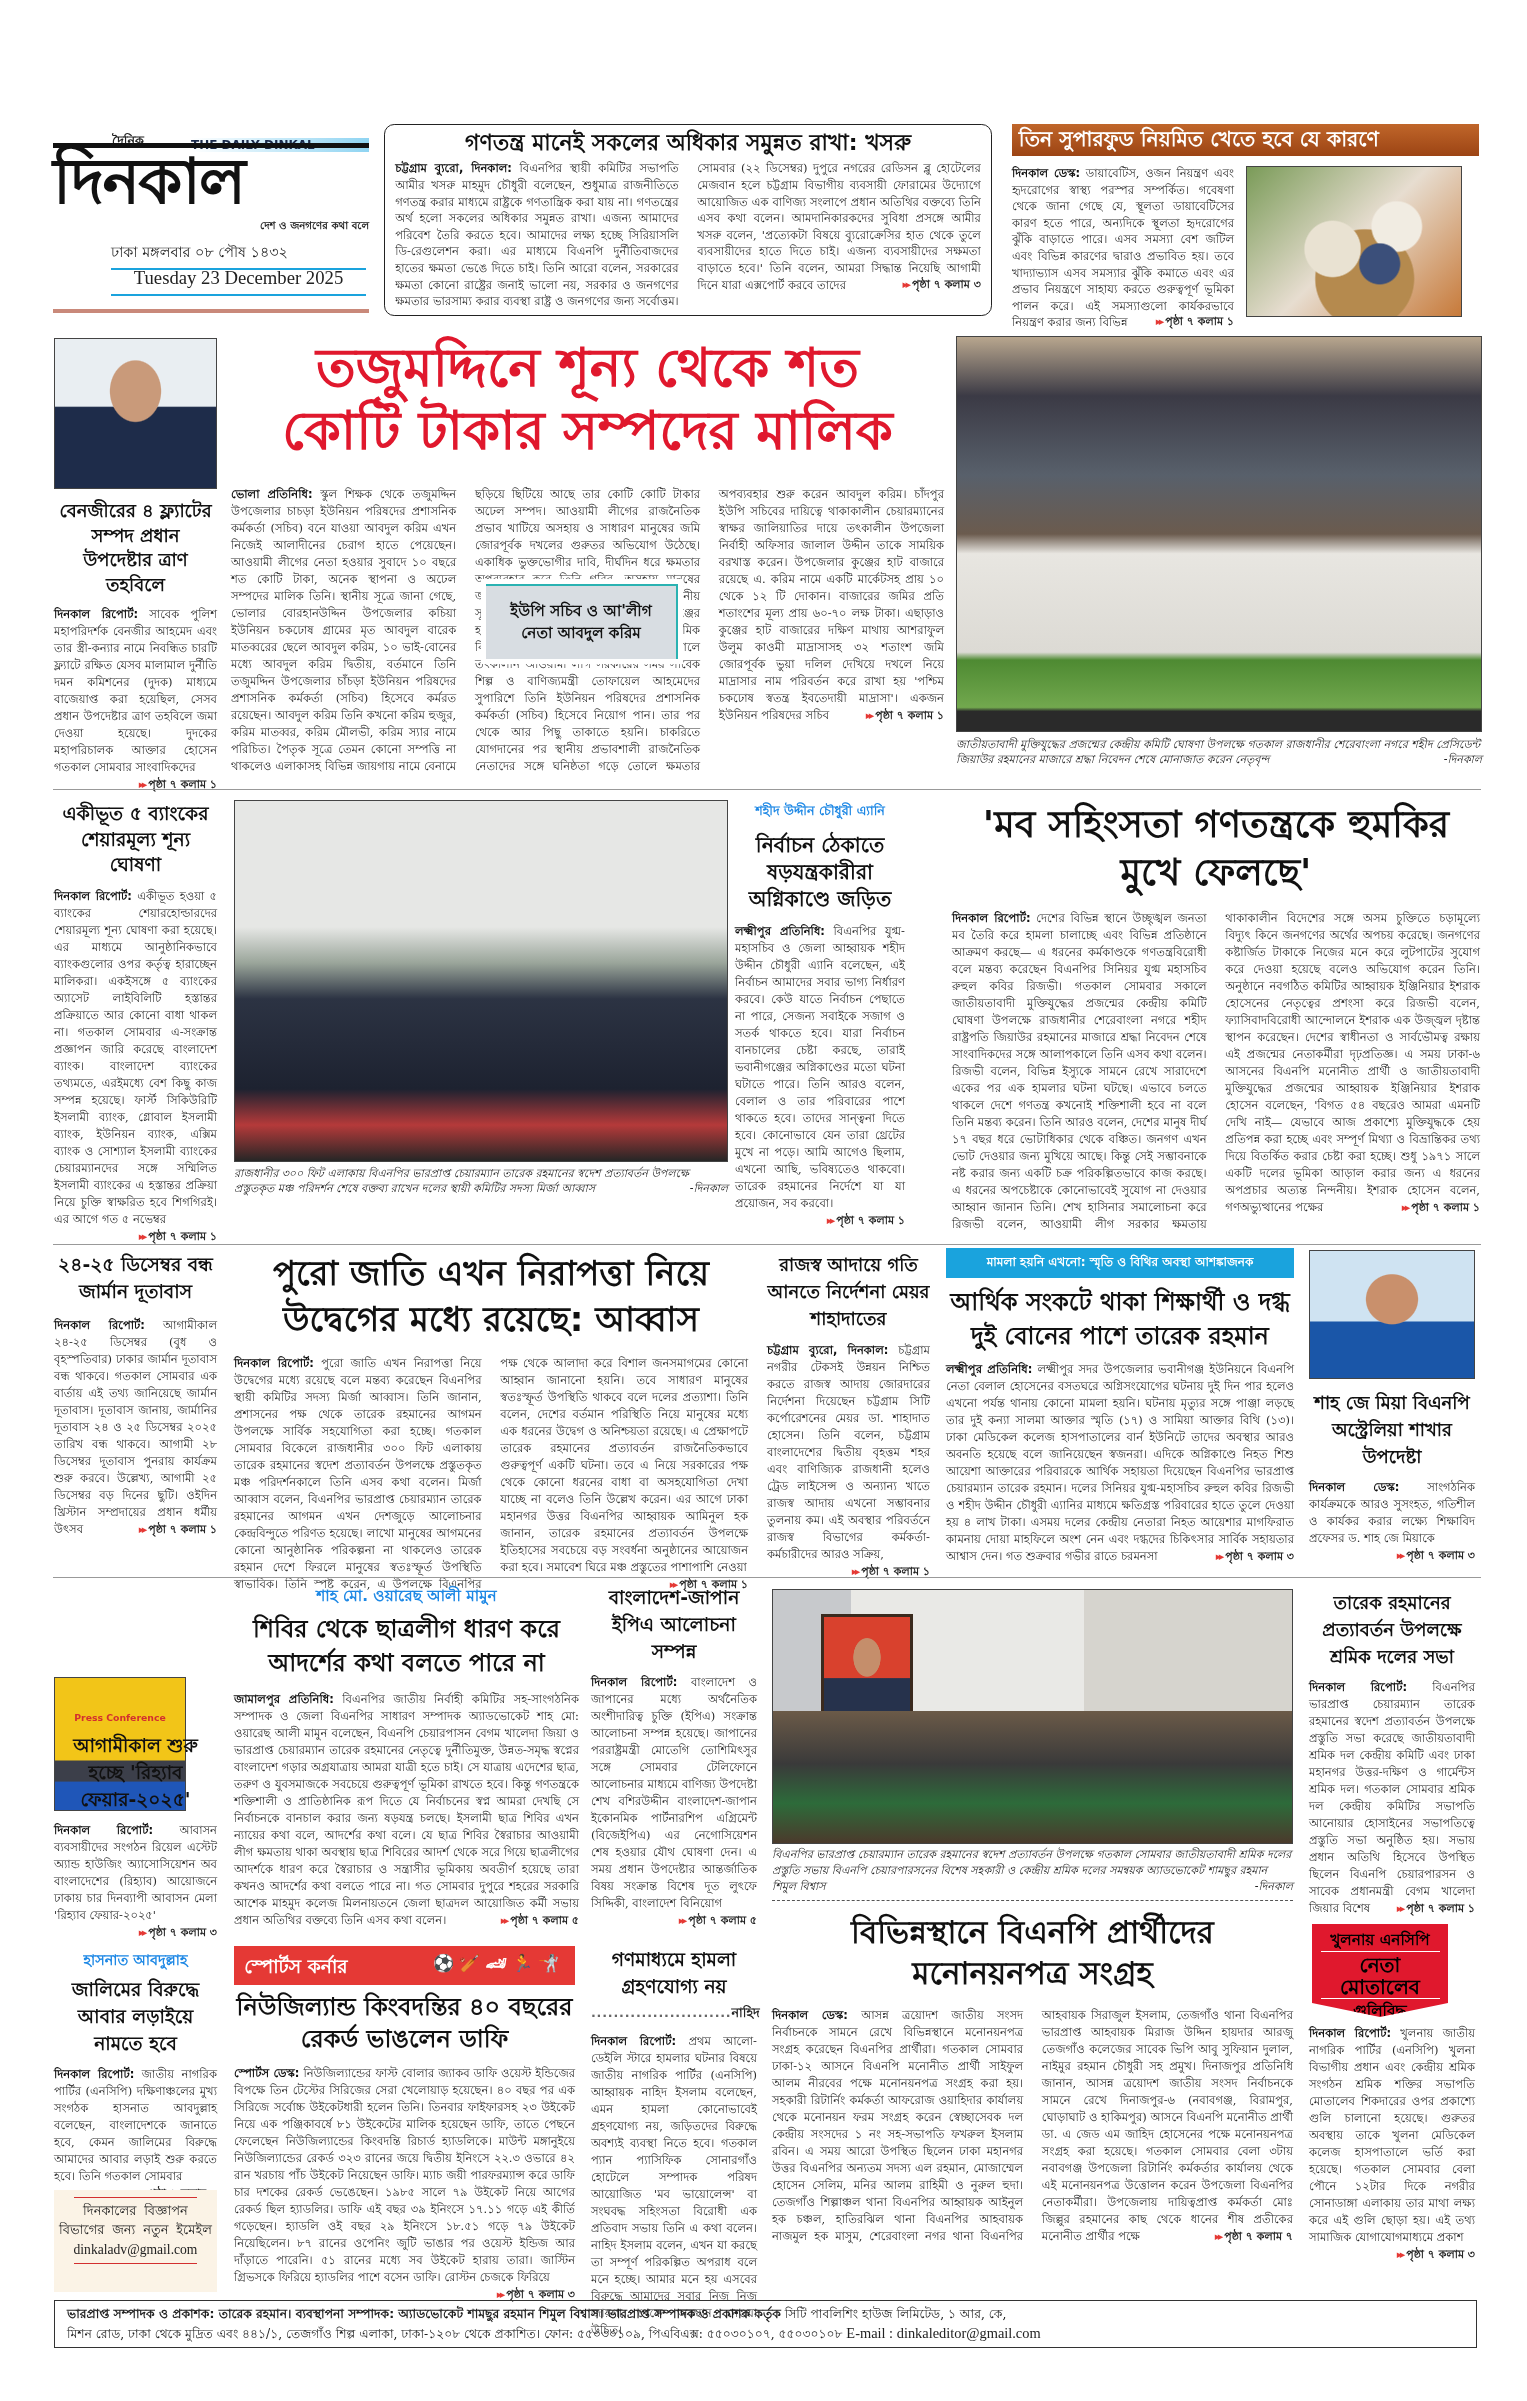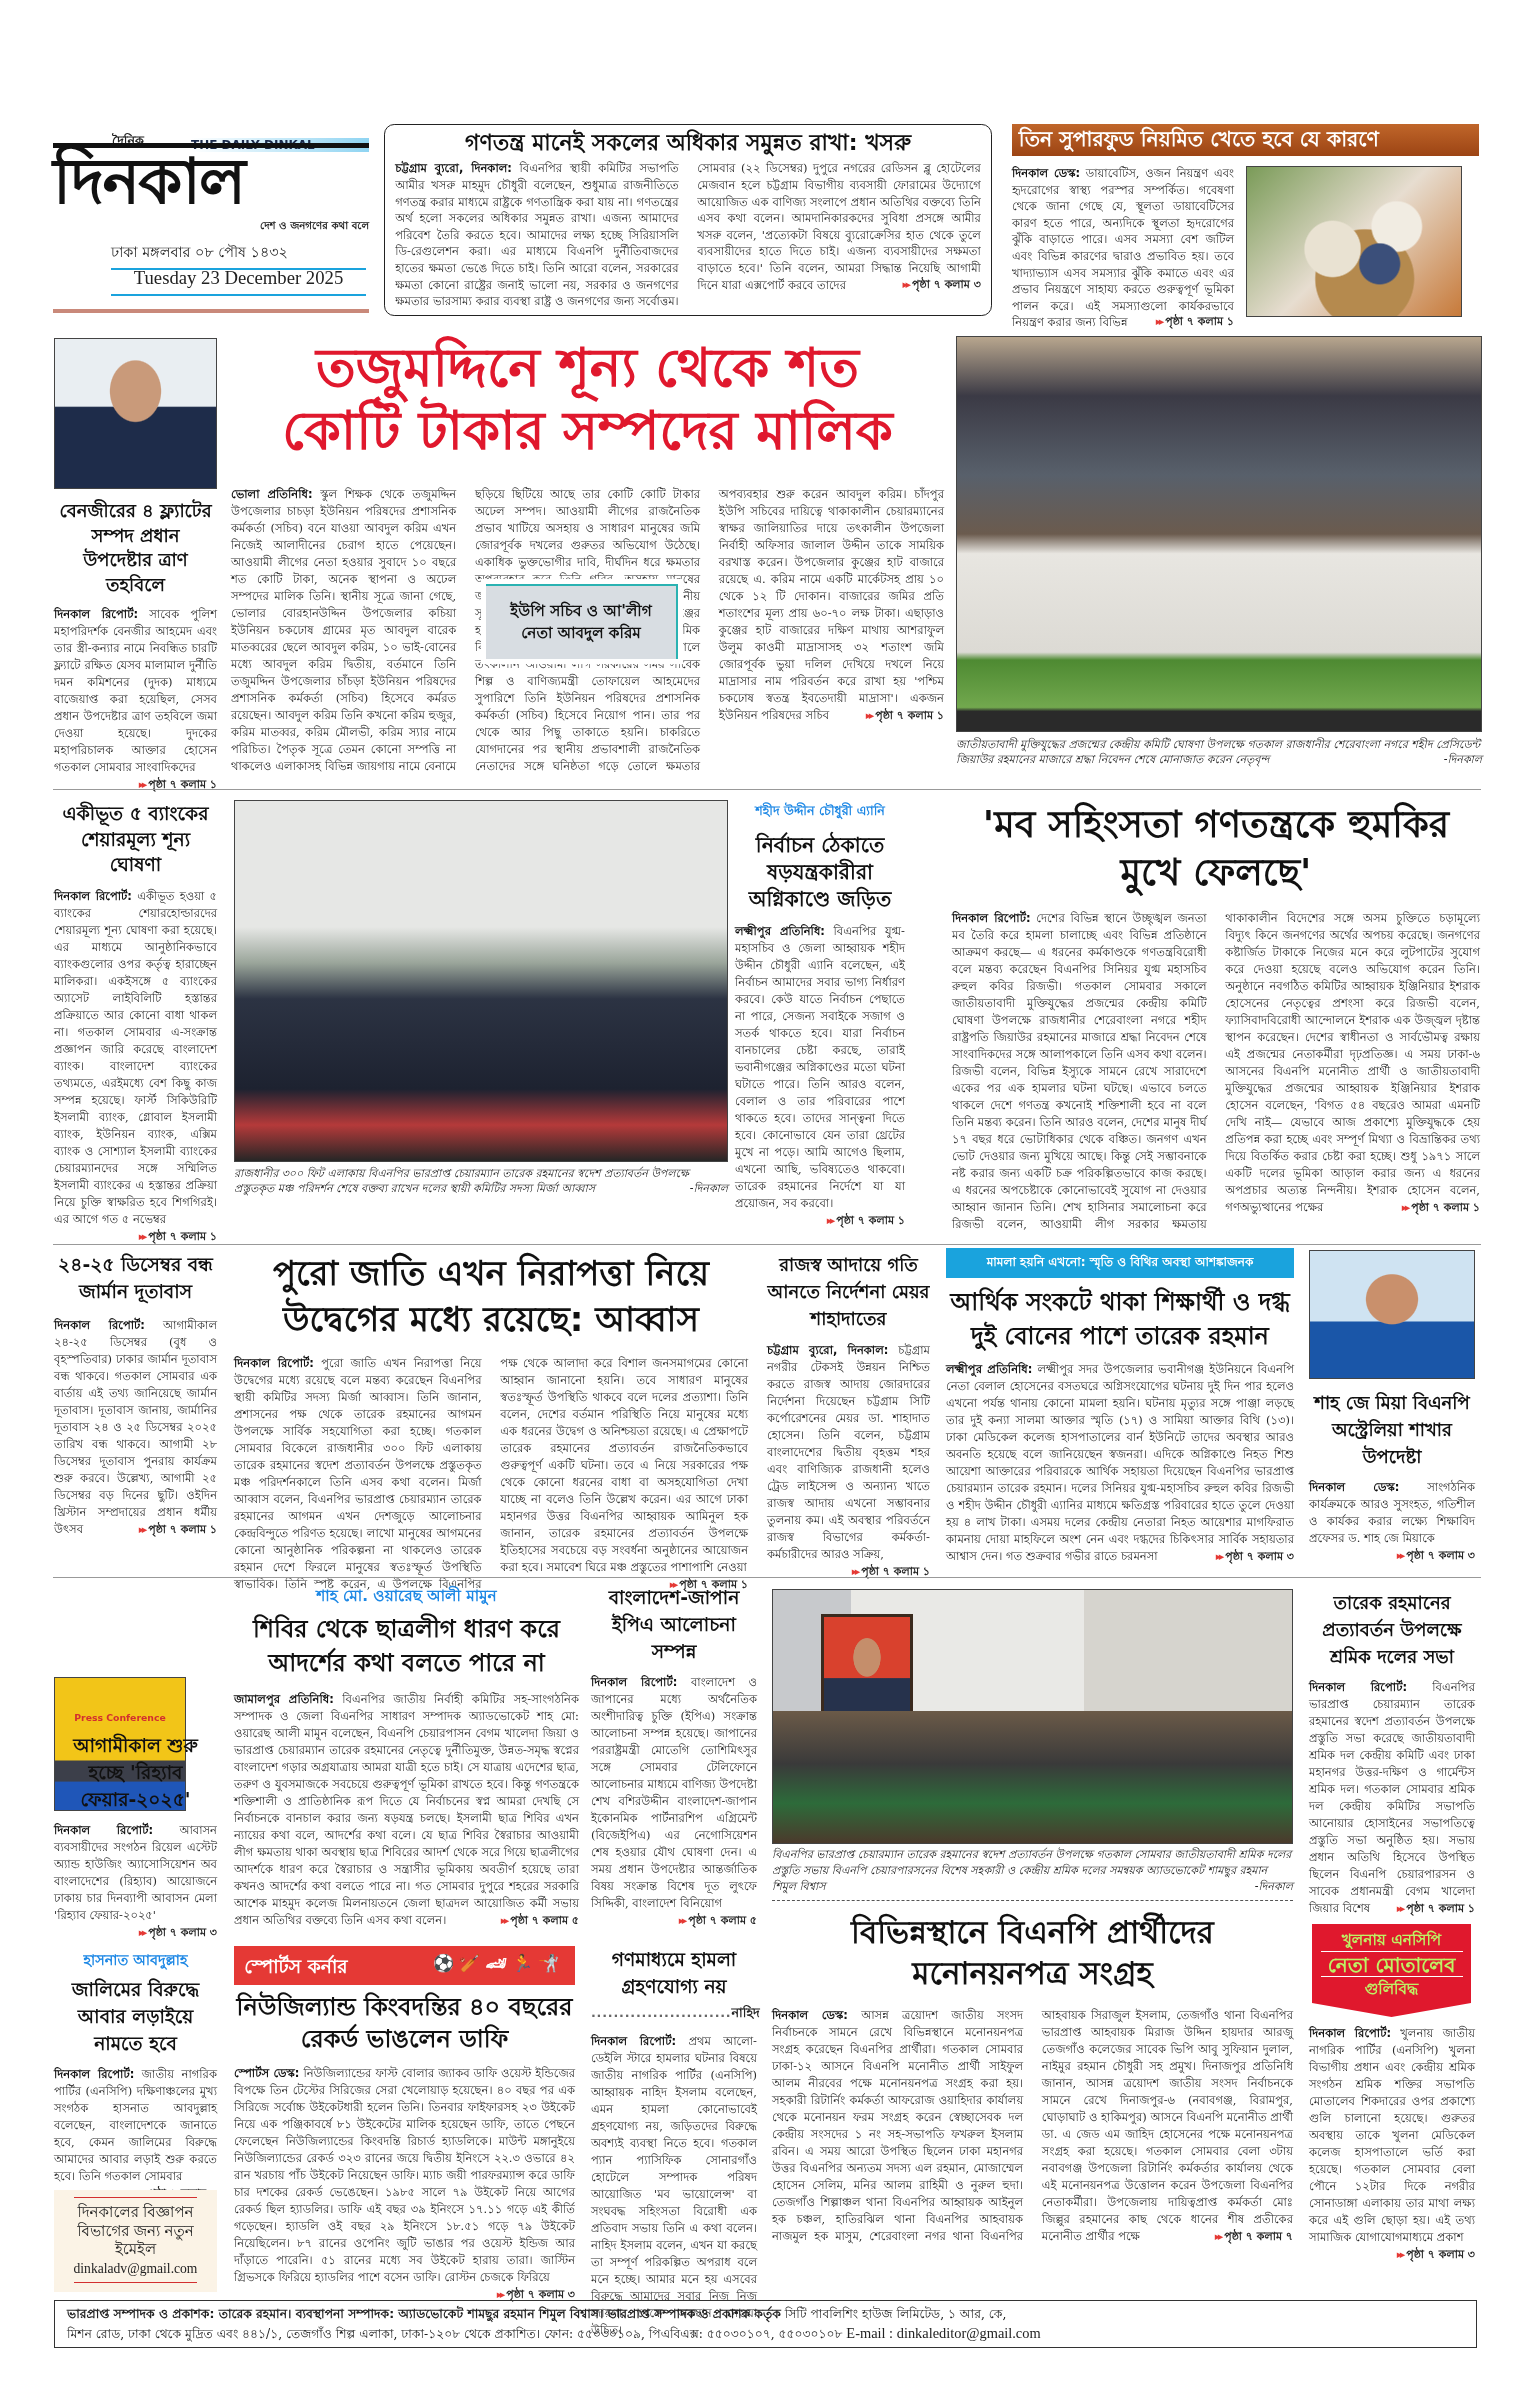--- a/index.html
+++ b/index.html
@@ -217,21 +217,21 @@
   <div class="kicker" style="font-size:14.4px;margin-bottom:3.4px">হাসনাত আবদুল্লাহ</div>
   <div class="hl" style="font-size:18.7px;line-height:27px;margin-bottom:8.5px">জালিমের বিরুদ্ধে আবার লড়াইয়ে নামতে হবে</div>
   <div class="body-text" style="font-size:11.5px;line-height:17px">
     <b>দিনকাল রিপোর্ট:</b>
     <span>জাতীয় নাগরিক পার্টির (এনসিপি) দক্ষিণাঞ্চলের মুখ্য সংগঠক হাসনাত আবদুল্লাহ বলেছেন, বাংলাদেশকে জানাতে হবে, কেমন জালিমের বিরুদ্ধে আমাদের আবার লড়াই শুরু করতে হবে। তিনি গতকাল সোমবার</span>
     <span class="jump"><span class="arr">▸▸</span><span>পৃষ্ঠা ৭ কলাম ৫</span></span>
   </div>
 </div>
 <div class="abs" style="left:54px;top:2190px;width:163px;height:102px;background:#fbf3e6;text-align:center;padding:6.8px 5.1px">
   <div style="width:80%;margin:0 auto 5.1px;border-top:1.7px solid #d32f2f"></div>
-  <div style="font-size:15px;line-height:18.7px;font-family:Liberation Sans, sans-serif">দিনকালের বিজ্ঞাপন বিভাগের জন্য নতুন ইমেইল</div>
+  <div style="font-size:13px;line-height:18.7px;font-family:Liberation Mono, monospace">দিনকালের বিজ্ঞাপন বিভাগের জন্য নতুন ইমেইল</div>
   <div style="font-family:'Liberation Serif',serif;font-size:13.6px;margin-top:1.7px">dinkaladv@gmail.com</div>
   <div style="width:80%;margin:5.1px auto 0;border-top:1.7px solid #d32f2f"></div>
 </div>
 
 <div class="abs" style="left:234px;top:1946px;width:341px;height:39px;background:#e53935;color:#fff;font-size:18.7px;font-weight:bold;padding:6.8px 10.2px">
   <span>স্পোর্টস কর্নার</span>
   <span style="float:right;font-size:17px;letter-spacing:5.1px">⚽🏏🏎🏃🤺</span>
 </div>
 <div class="abs" style="left:234px;top:1991px;width:341px">
   <div class="hl" style="font-size:24px;line-height:32px;margin-bottom:10.2px">নিউজিল্যান্ড কিংবদন্তির ৪০ বছরের রেকর্ড ভাঙলেন ডাফি</div>
@@ -253,21 +253,21 @@
 
 <div class="abs" style="left:772px;top:1912px;width:521px">
   <div class="hl" style="font-size:31px;line-height:41px;height:88px;padding:0 25.5px">বিভিন্নস্থানে বিএনপি প্রার্থীদের মনোনয়নপত্র সংগ্রহ</div>
   <div class="body-text cols2" style="font-size:11.5px;line-height:17px;margin-top:6.8px">
     <b>দিনকাল ডেস্ক:</b>
     <span>আসন্ন ত্রয়োদশ জাতীয় সংসদ নির্বাচনকে সামনে রেখে বিভিন্নস্থানে মনোনয়নপত্র সংগ্রহ করেছেন বিএনপির প্রার্থীরা। গতকাল সোমবার ঢাকা-১২ আসনে বিএনপি মনোনীত প্রার্থী সাইফুল আলম নীরবের পক্ষে মনোনয়নপত্র সংগ্রহ করা হয়। সহকারী রিটার্নিং কর্মকর্তা আফরোজ ওয়াহিদার কার্যালয় থেকে মনোনয়ন ফরম সংগ্রহ করেন স্বেচ্ছাসেবক দল কেন্দ্রীয় সংসদের ১ নং সহ-সভাপতি ফখরুল ইসলাম রবিন। এ সময় আরো উপস্থিত ছিলেন ঢাকা মহানগর উত্তর বিএনপির অন্যতম সদস্য এল রহমান, মোজাম্মেল হোসেন সেলিম, মনির আলম রাহিমী ও নুরুল হুদা। তেজগাঁও শিল্পাঞ্চল থানা বিএনপির আহ্বায়ক আইনুল হক চঞ্চল, হাতিরঝিল থানা বিএনপির আহবায়ক নাজমুল হক মাসুম, শেরেবাংলা নগর থানা বিএনপির আহবায়ক সিরাজুল ইসলাম, তেজগাঁও থানা বিএনপির ভারপ্রাপ্ত আহবায়ক মিরাজ উদ্দিন হায়দার আরজু তেজগাঁও কলেজের সাবেক ভিপি আবু সুফিয়ান দুলাল, নাইমুর রহমান চৌধুরী সহ প্রমুখ। দিনাজপুর প্রতিনিধি জানান, আসন্ন ত্রয়োদশ জাতীয় সংসদ নির্বাচনকে সামনে রেখে দিনাজপুর-৬ (নবাবগঞ্জ, বিরামপুর, ঘোড়াঘাট ও হাকিমপুর) আসনে বিএনপি মনোনীত প্রার্থী ডা. এ জেড এম জাহিদ হোসেনের পক্ষে মনোনয়নপত্র সংগ্রহ করা হয়েছে। গতকাল সোমবার বেলা ৩টায় নবাবগঞ্জ উপজেলা রিটার্নিং কর্মকর্তার কার্যালয় থেকে এই মনোনয়নপত্র উত্তোলন করেন উপজেলা বিএনপির নেতাকর্মীরা। উপজেলায় দায়িত্বপ্রাপ্ত কর্মকর্তা মোঃ জিল্লুর রহমানের কাছ থেকে ধানের শীষ প্রতীকের মনোনীত প্রার্থীর পক্ষে</span>
     <span class="jump"><span class="arr">▸▸</span><span>পৃষ্ঠা ৭ কলাম ৭</span></span>
   </div>
 </div>
 
-<div class="abs" style="left:1312px;top:1924px;width:159px;height:93px;background:#e0182d;color:#bef264;text-align:center;font-weight:bold;clip-path:polygon(0 0,100% 0,100% 85%,50% 100%,0 85%);padding-top:5.1px">
+<div class="abs" style="left:1312px;top:1924px;width:136px;height:93px;background:#e0182d;color:#000000;text-align:center;font-weight:bold;clip-path:polygon(0 0,100% 0,100% 85%,50% 100%,0 85%);padding-top:5.1px">
   <div style="font-size:15.3px;line-height:22px;border-bottom:1.7px solid #fff;margin:0 8.5px 1.7px">খুলনায় এনসিপি</div>
   <div style="font-size:20px;line-height:22px;border-bottom:1.7px solid #fff;margin:0 8.5px 1.7px">নেতা মোতালেব</div>
   <div style="font-size:15.3px;line-height:22px">গুলিবিদ্ধ</div>
 </div>
 <div class="abs" style="left:1309px;top:2025px;width:166px">
   <div class="body-text" style="font-size:11.5px;line-height:17px">
     <b>দিনকাল রিপোর্ট:</b>
     <span>খুলনায় জাতীয় নাগরিক পার্টির (এনসিপি) খুলনা বিভাগীয় প্রধান এবং কেন্দ্রীয় শ্রমিক সংগঠন শ্রমিক শক্তির সভাপতি মোতালেব শিকদারের ওপর প্রকাশ্যে গুলি চালানো হয়েছে। গুরুতর অবস্থায় তাকে খুলনা মেডিকেল কলেজ হাসপাতালে ভর্তি করা হয়েছে। গতকাল সোমবার বেলা পৌনে ১২টার দিকে নগরীর সোনাডাঙ্গা এলাকায় তার মাথা লক্ষ্য করে এই গুলি ছোড়া হয়। এই তথ্য সামাজিক যোগাযোগমাধ্যমে প্রকাশ</span>
     <span class="jump"><span class="arr">▸▸</span><span>পৃষ্ঠা ৭ কলাম ৩</span></span>
   </div>

